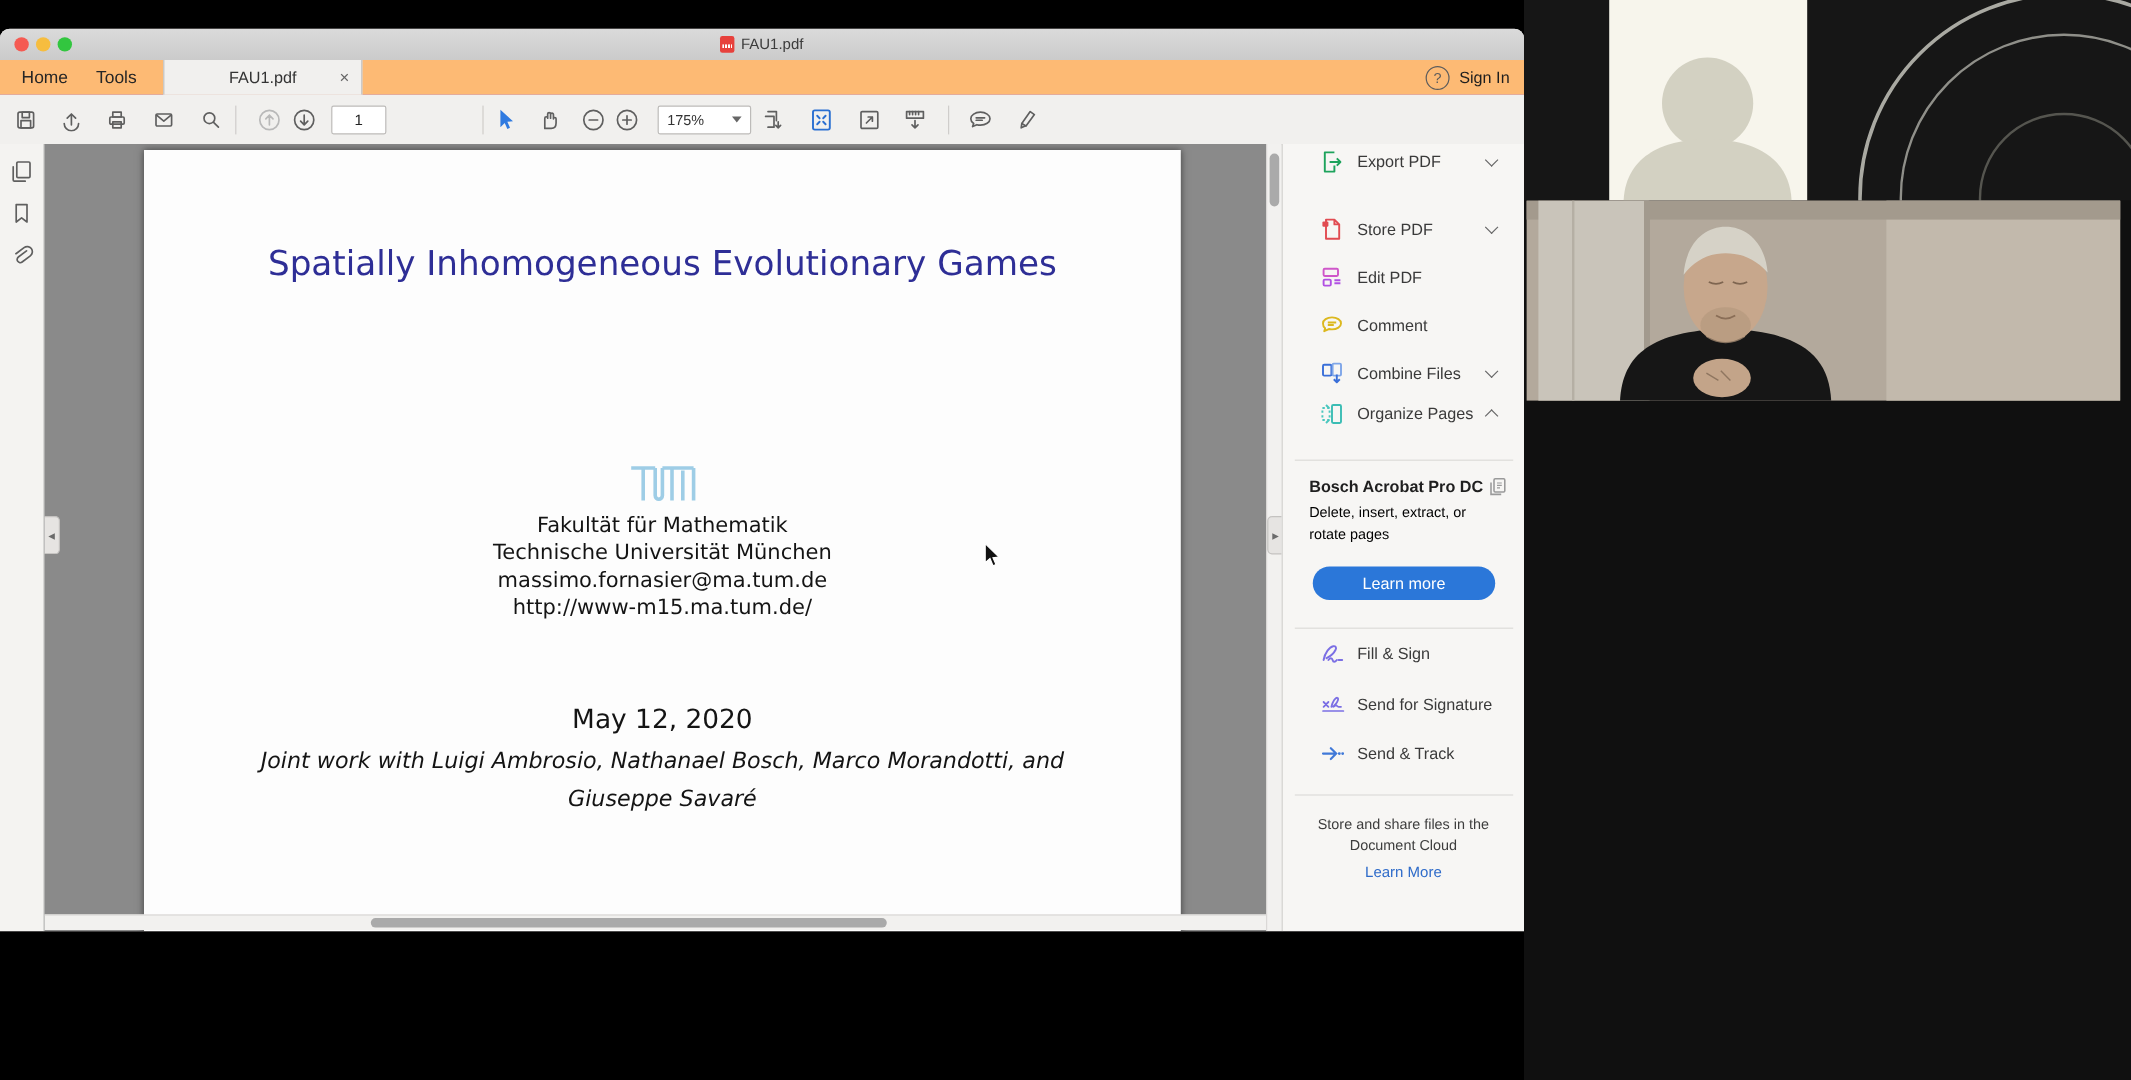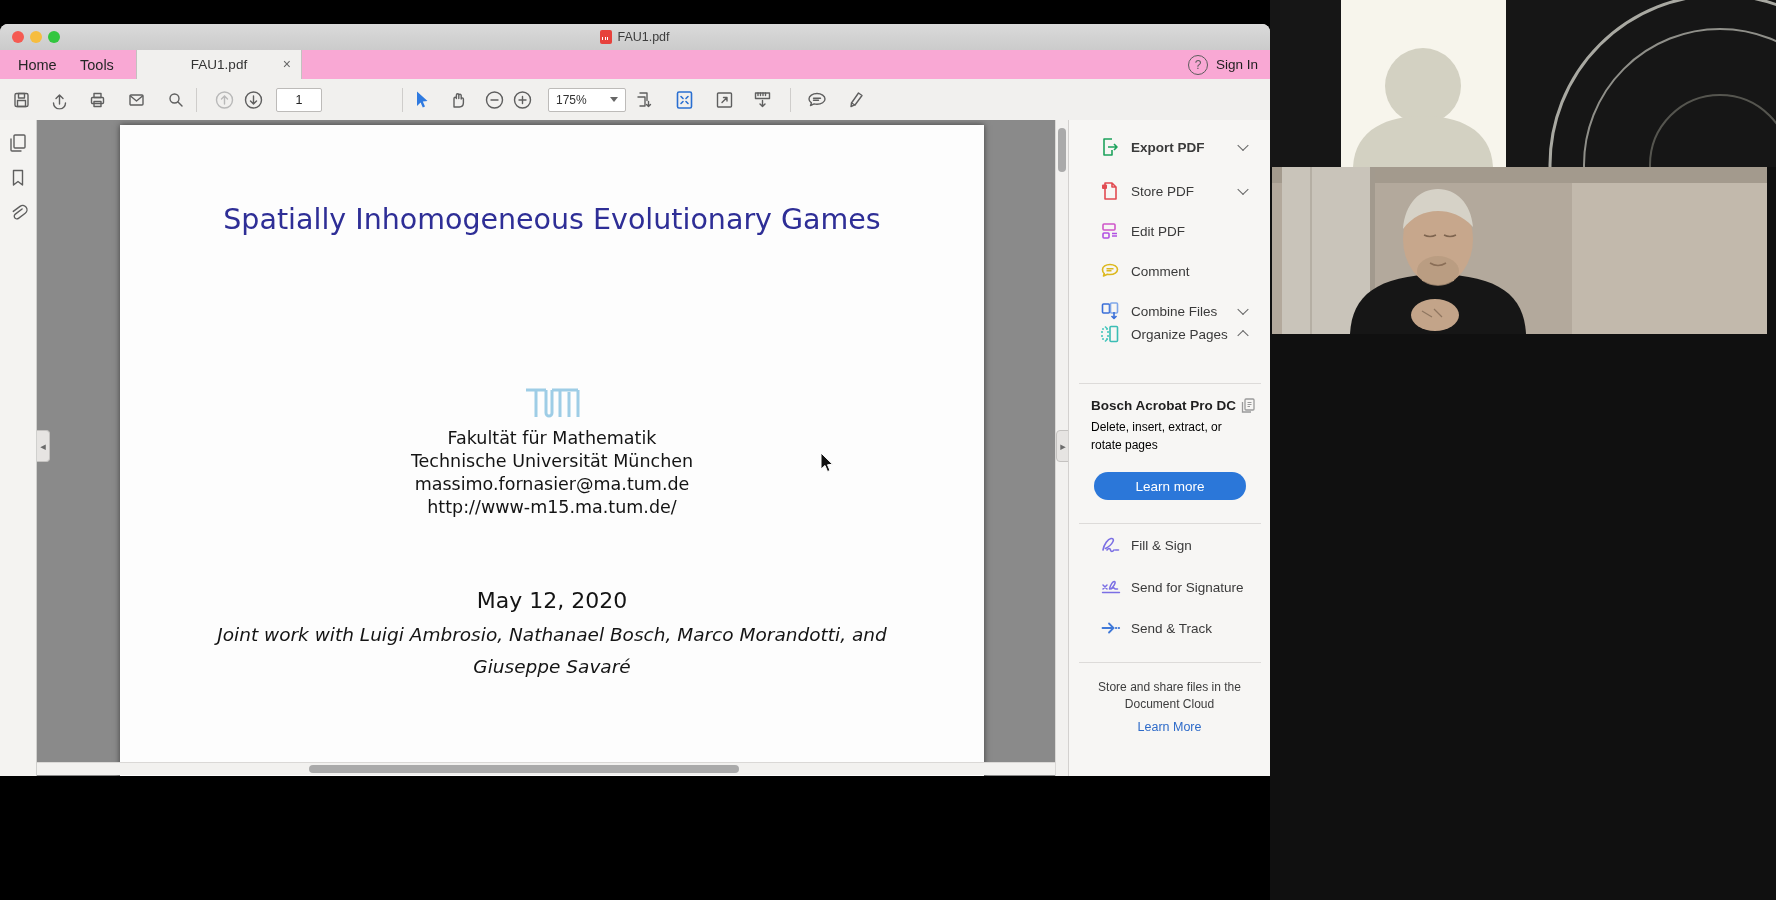--- a/index.html
+++ b/index.html
@@ -10,21 +10,21 @@
   #app{left:0;top:24px;width:1270px;height:752px;background:#f1f0ee;
        border-radius:8px 8px 0 0;overflow:hidden;}
   #titlebar{left:0;top:0;width:100%;height:26px;
     background:linear-gradient(#dadada,#cbcbcb);border-bottom:1px solid #a9a9a9;}
   .light{width:12px;height:12px;border-radius:50%;top:7px;}
   #title-center{left:0;top:0;width:100%;height:26px;display:flex;align-items:center;justify-content:center;gap:5px;
     font-size:12.5px;color:#3c3c3c;}
   .pdficon{width:12px;height:14px;background:#e7413c;border-radius:2px;position:relative;display:inline-block;}
   .pdficon::after{content:"";position:absolute;left:2px;top:7px;width:8px;height:3px;
     background:repeating-linear-gradient(90deg,#fff 0 1px,transparent 1px 2.5px);}
-  #tabbar{left:0;top:26px;width:100%;height:29px;background:#f9a8d4;border-bottom:5px solid #6d28d9;}
+  #tabbar{left:0;top:26px;width:100%;height:29px;background:#fdba74;border-bottom:5px solid #6d28d9;}
   .navtab{top:0;height:29px;display:flex;align-items:center;font-size:14.5px;color:#262626;}
   #doc-tab{left:136px;width:164px;top:0;height:29px;background:#f1f0ee;
     border-left:1px solid #c3c1bf;border-right:1px solid #c3c1bf;display:flex;align-items:center;justify-content:center;
     font-size:13.5px;color:#333;}
   #tab-close{position:absolute;right:10px;top:5px;font-size:14px;color:#666;line-height:18px;}
   #help-badge{left:1188px;top:5px;width:18px;height:18px;border:1.5px solid #5c5c5c;border-radius:50%;
     display:flex;align-items:center;justify-content:center;font-size:12px;color:#5c5c5c;}
   #signin{left:1216px;top:0;height:29px;display:flex;align-items:center;font-size:13.5px;color:#1e1e1e;}
   #toolbar{left:0;top:55px;width:100%;height:41px;background:#f1f0ee;border-bottom:1px solid #c9c7c5;}
   .tb{position:absolute;top:50%;transform:translateY(-50%);display:flex;align-items:center;justify-content:center;}
@@ -303,21 +303,21 @@
       </svg>
     </div>
 
     <div id="vscroll" class="abs">
       <div id="vthumb" class="abs"></div>
     </div>
     <div class="edge-tab abs" style="left:1056px;top:406px;border-radius:4px 0 0 4px;">▸</div>
 
     <div id="panel" class="abs">
 
-      <div class="pitem" style="top:12px;font-weight:bold;">
+      <div class="pitem" style="top:0;">
         <span class="picon">
           <svg class="ic" width="22" height="22">
               <g fill="none" stroke="#1ea35c" stroke-width="1.6" stroke-linejoin="round">
                 <path d="M13 3 H5 V19 H13 V14"></path>
                 <path d="M9 11 H18 M15 8 L18 11 L15 14"></path>
               </g>
             </svg>
         </span>
         <span class="plabel">Export PDF</span>
         <span class="chev down"></span>
@@ -370,21 +370,21 @@
                 <rect x="3.5" y="4" width="7" height="9" rx="1"></rect>
                 <rect x="11.5" y="3" width="7" height="10" rx="1" stroke="#7fa6e8"></rect>
                 <path d="M15 12 V18.5 M12.5 16 L15 18.5 L17.5 16" stroke="#3a6fd8"></path>
               </g>
             </svg>
         </span>
         <span class="plabel">Combine Files</span>
         <span class="chev down"></span>
       </div>
 
-      <div class="pitem" style="top:199px;">
+      <div class="pitem" style="top:210px;">
         <span class="picon">
           <svg class="ic" width="22" height="22">
               <g fill="none" stroke="#3bbdb4" stroke-width="1.6">
                 <rect x="11" y="3.5" width="7.5" height="15" rx="1"></rect>
                 <rect x="3" y="6" width="6" height="10" stroke-dasharray="2 2" stroke="#49c7be"></rect>
                 <path d="M6 3.5 L8.5 6 M6 18.5 L8.5 16" stroke="#49c7be"></path>
               </g>
             </svg>
         </span>
         <span class="plabel">Organize Pages</span>

